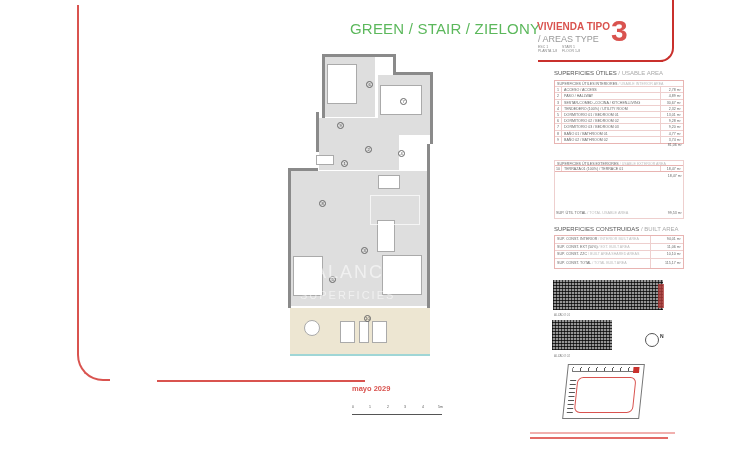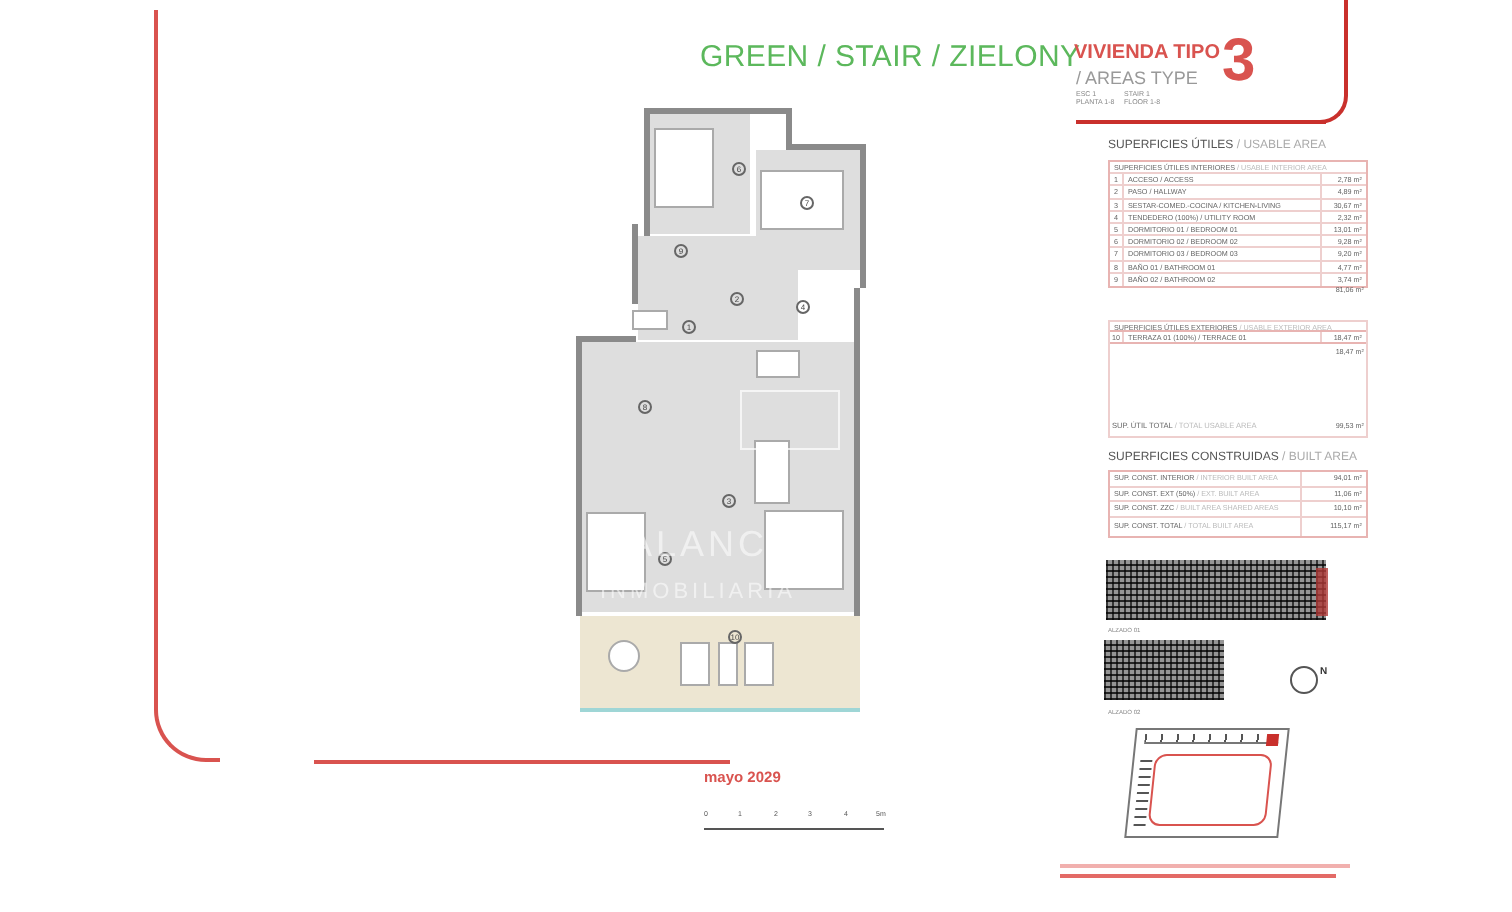--- a/index.html
+++ b/index.html
@@ -194,21 +194,21 @@
   <div class="num" style="left:337px;top:122px;">9</div>
   <div class="num" style="left:365px;top:146px;">2</div>
   <div class="num" style="left:398px;top:150px;">4</div>
   <div class="num" style="left:341px;top:160px;">1</div>
   <div class="num" style="left:319px;top:200px;">8</div>
   <div class="num" style="left:361px;top:247px;">3</div>
   <div class="num" style="left:329px;top:276px;">5</div>
   <div class="num" style="left:364px;top:315px;">10</div>
 
   <div class="wm-logo"></div>
-  <div class="watermark"><span>BALANCE</span><br><span style="font-size:11px">INMOBILIARIA</span></div>
+  <div class="watermark"><span>BALANCE</span><br><span style="font-size:11px">SUPERFICIES</span></div>
 </div>
 
 <div class="date">mayo 2029</div>
 <div class="scale">
   <span class="t" style="left:0;">0</span>
   <span class="t" style="left:17px;">1</span>
   <span class="t" style="left:35px;">2</span>
   <span class="t" style="left:52px;">3</span>
   <span class="t" style="left:70px;">4</span>
   <span class="t" style="left:86px;">5m</span>

